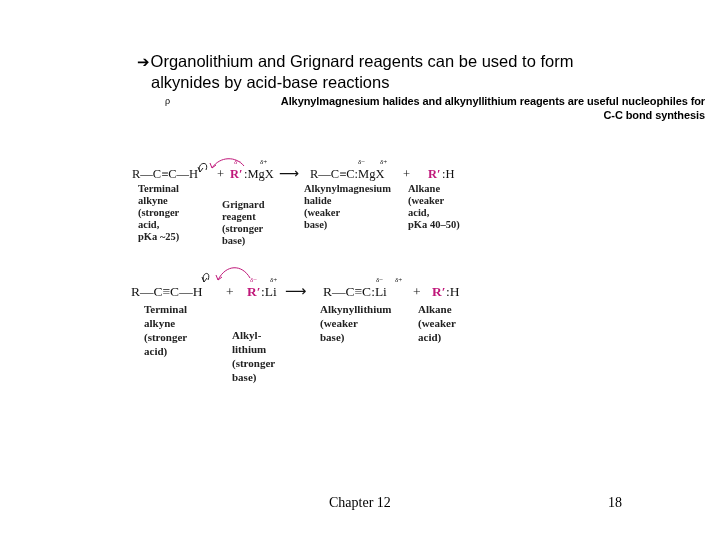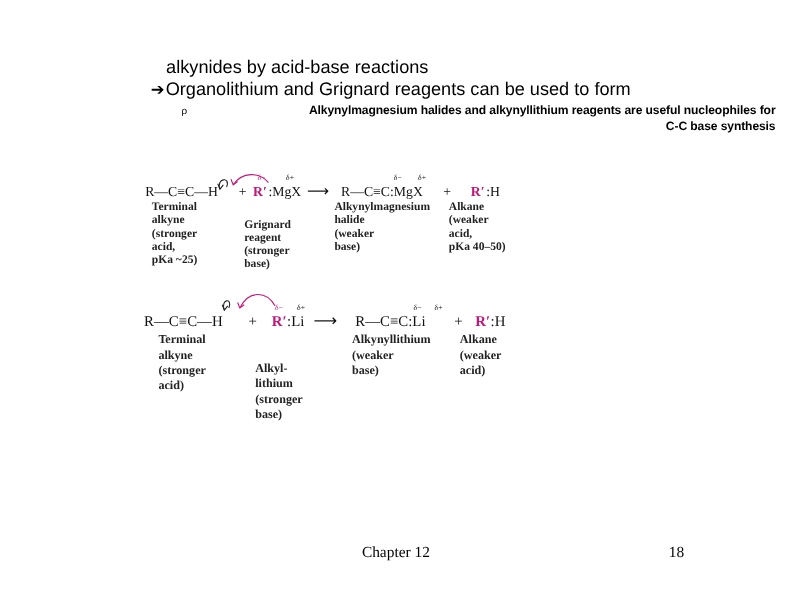--- a/index.html
+++ b/index.html
@@ -21,30 +21,30 @@
   .lbl2 { font-size: 11px; line-height: 14px; }
   svg.curve { position: absolute; overflow: visible; }
 
   .footer-chapter { position: absolute; left: 329px; top: 495px; font-family: Liberation Serif, serif; font-size: 14px; }
   .footer-page { position: absolute; left: 608px; top: 495px; font-family: "Liberation Serif", serif; font-size: 14px; }
 </style>
 </head>
 <body>
 
 <div class="title-block">
-  <div class="title-line title-indent">alkynides by acid-base reactions</div>
   <div class="title-line">
     <span class="arrow">➔</span><span>Organolithium and Grignard reagents can be used to form</span>
   </div>
+  <div class="title-line title-indent">alkynides by acid-base reactions</div>
 </div>
 
 <div class="sub-block">
   <span class="sub-bullet">ρ</span>
   <div class="sub-text">Alkynylmagnesium halides and alkynyllithium reagents are useful nucleophiles for</div>
-  <div class="sub-text">C-C base synthesis</div>
+  <div class="sub-text">C-C bond synthesis</div>
 </div>
 
 <div class="rxn" style="left:0;top:0;">
   <svg class="curve" style="left:188px;top:158px;" width="60" height="20">
     <path d="M12 14 C 8 4, 22 2, 18 12" fill="none" stroke="#222" stroke-width="1"></path>
     <path d="M10 9 L12 14 L15 10" fill="none" stroke="#222" stroke-width="1"></path>
     <path d="M56 8 C 48 -2, 32 -2, 24 10" fill="none" stroke="#c0187a" stroke-width="1"></path>
     <path d="M22 5 L24 10 L28 7" fill="none" stroke="#c0187a" stroke-width="1"></path>
   </svg>
   <div class="eq" style="left:132px;top:167px;">R—C≡C—H</div>

